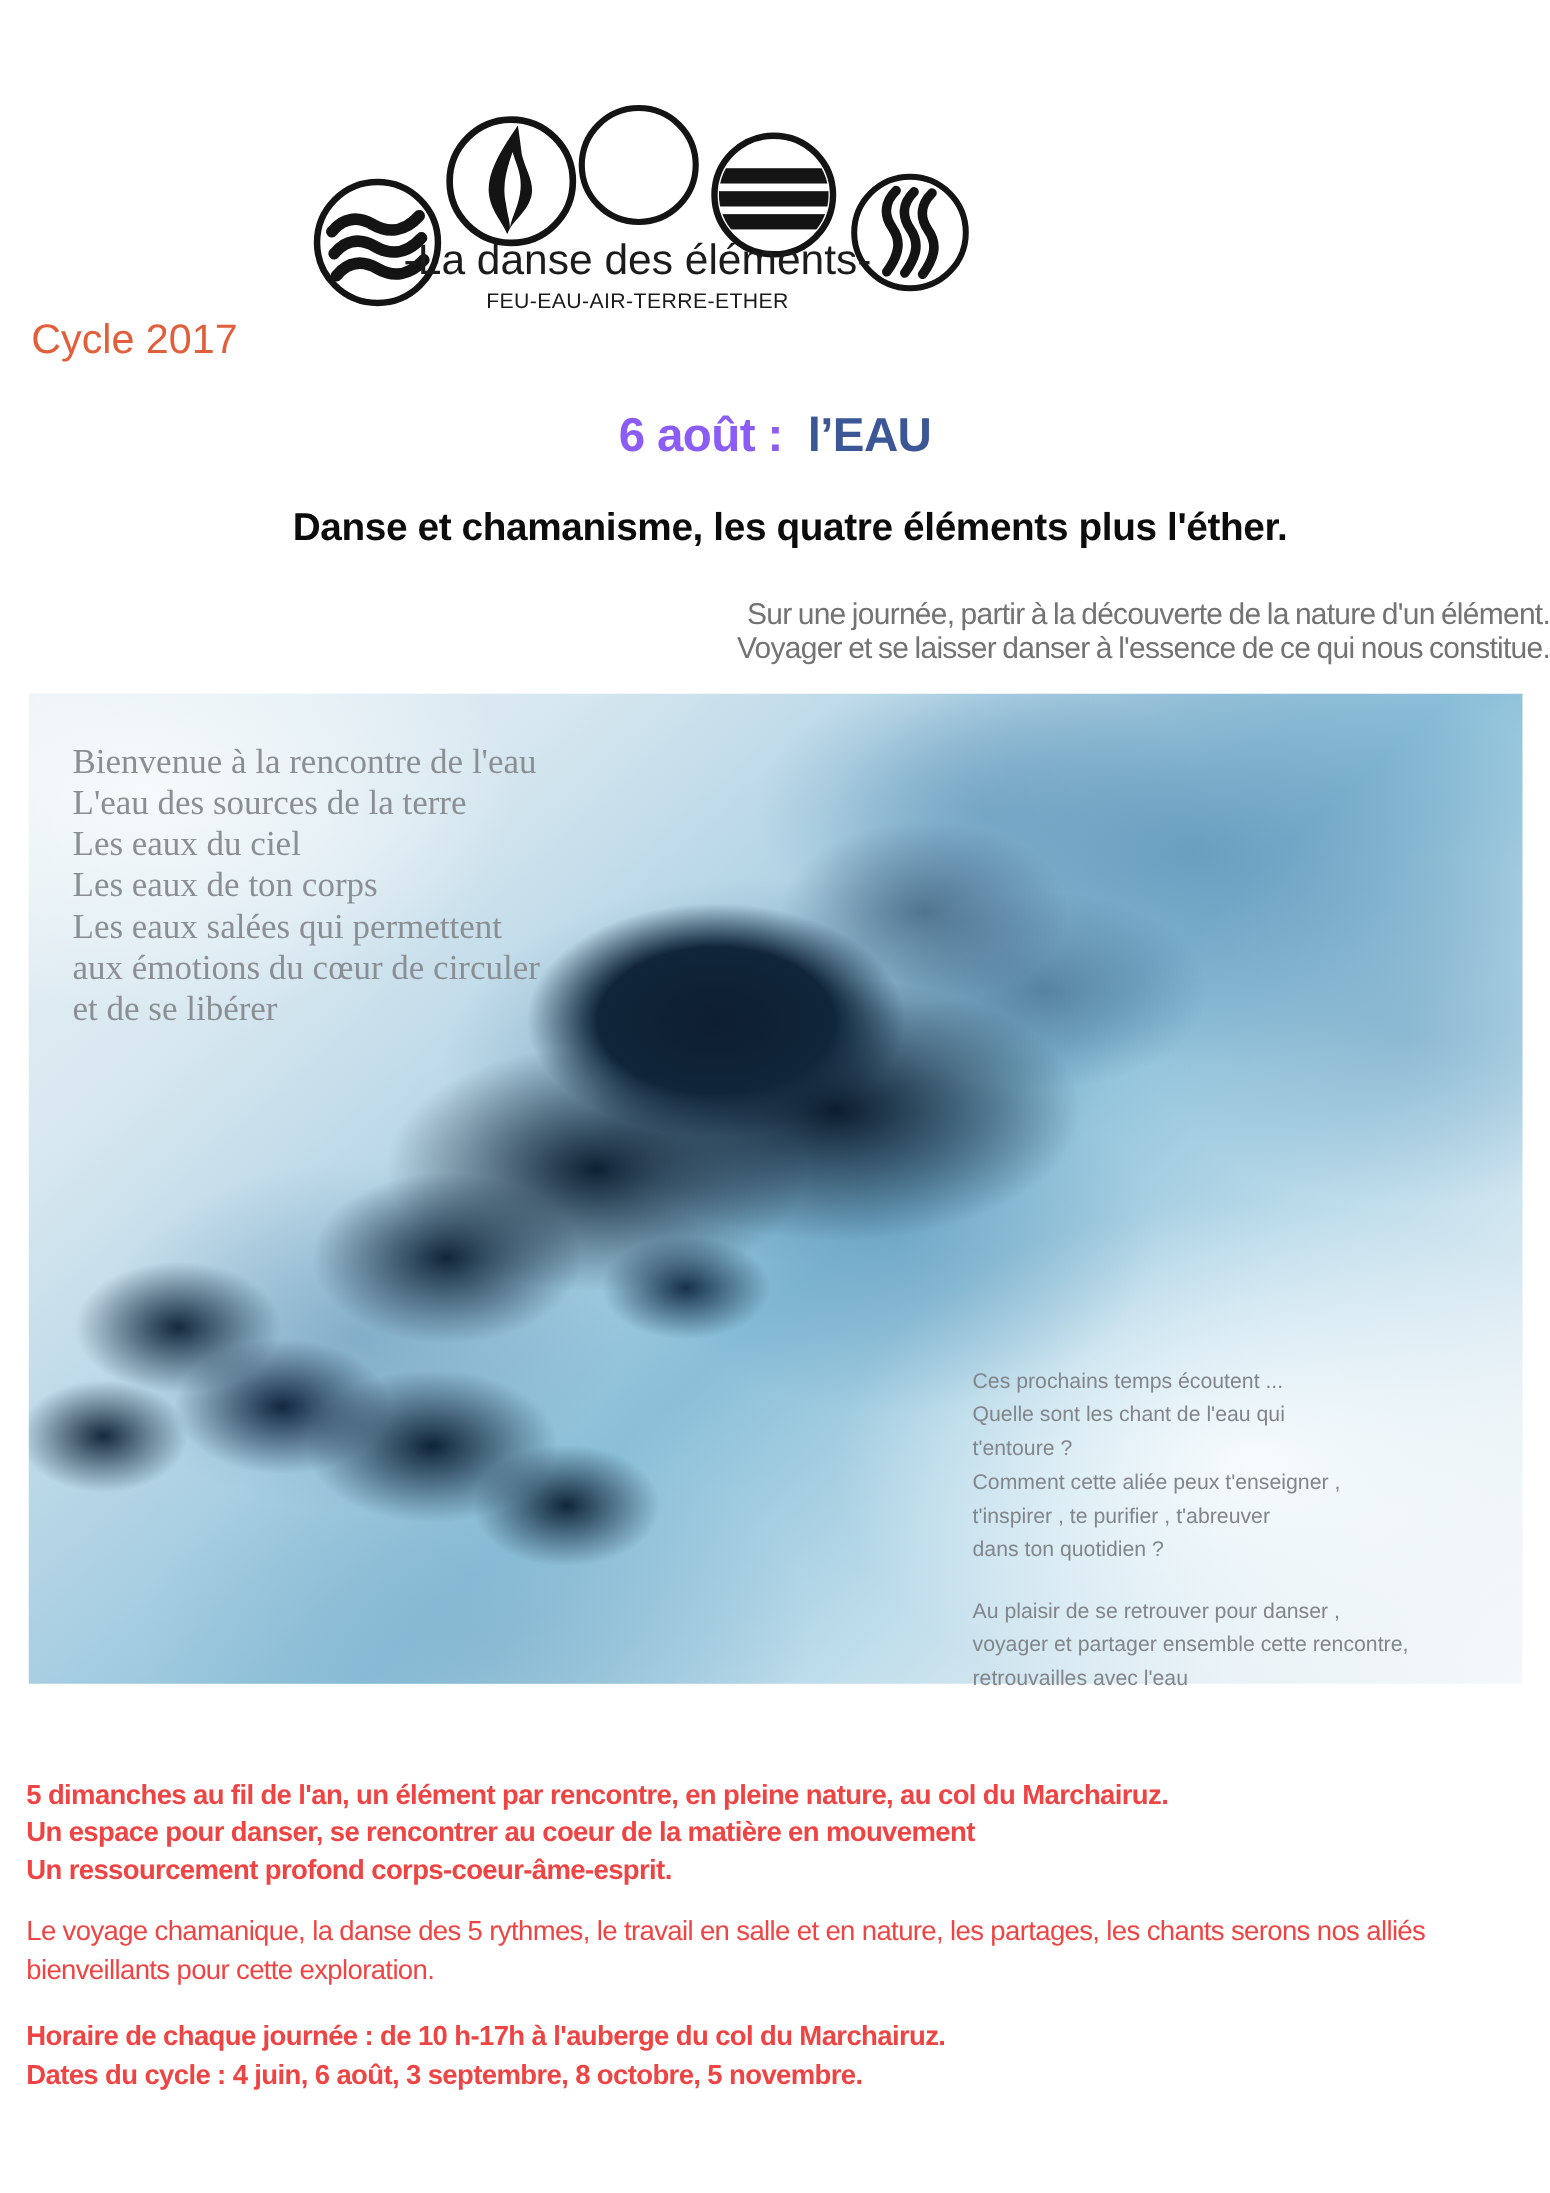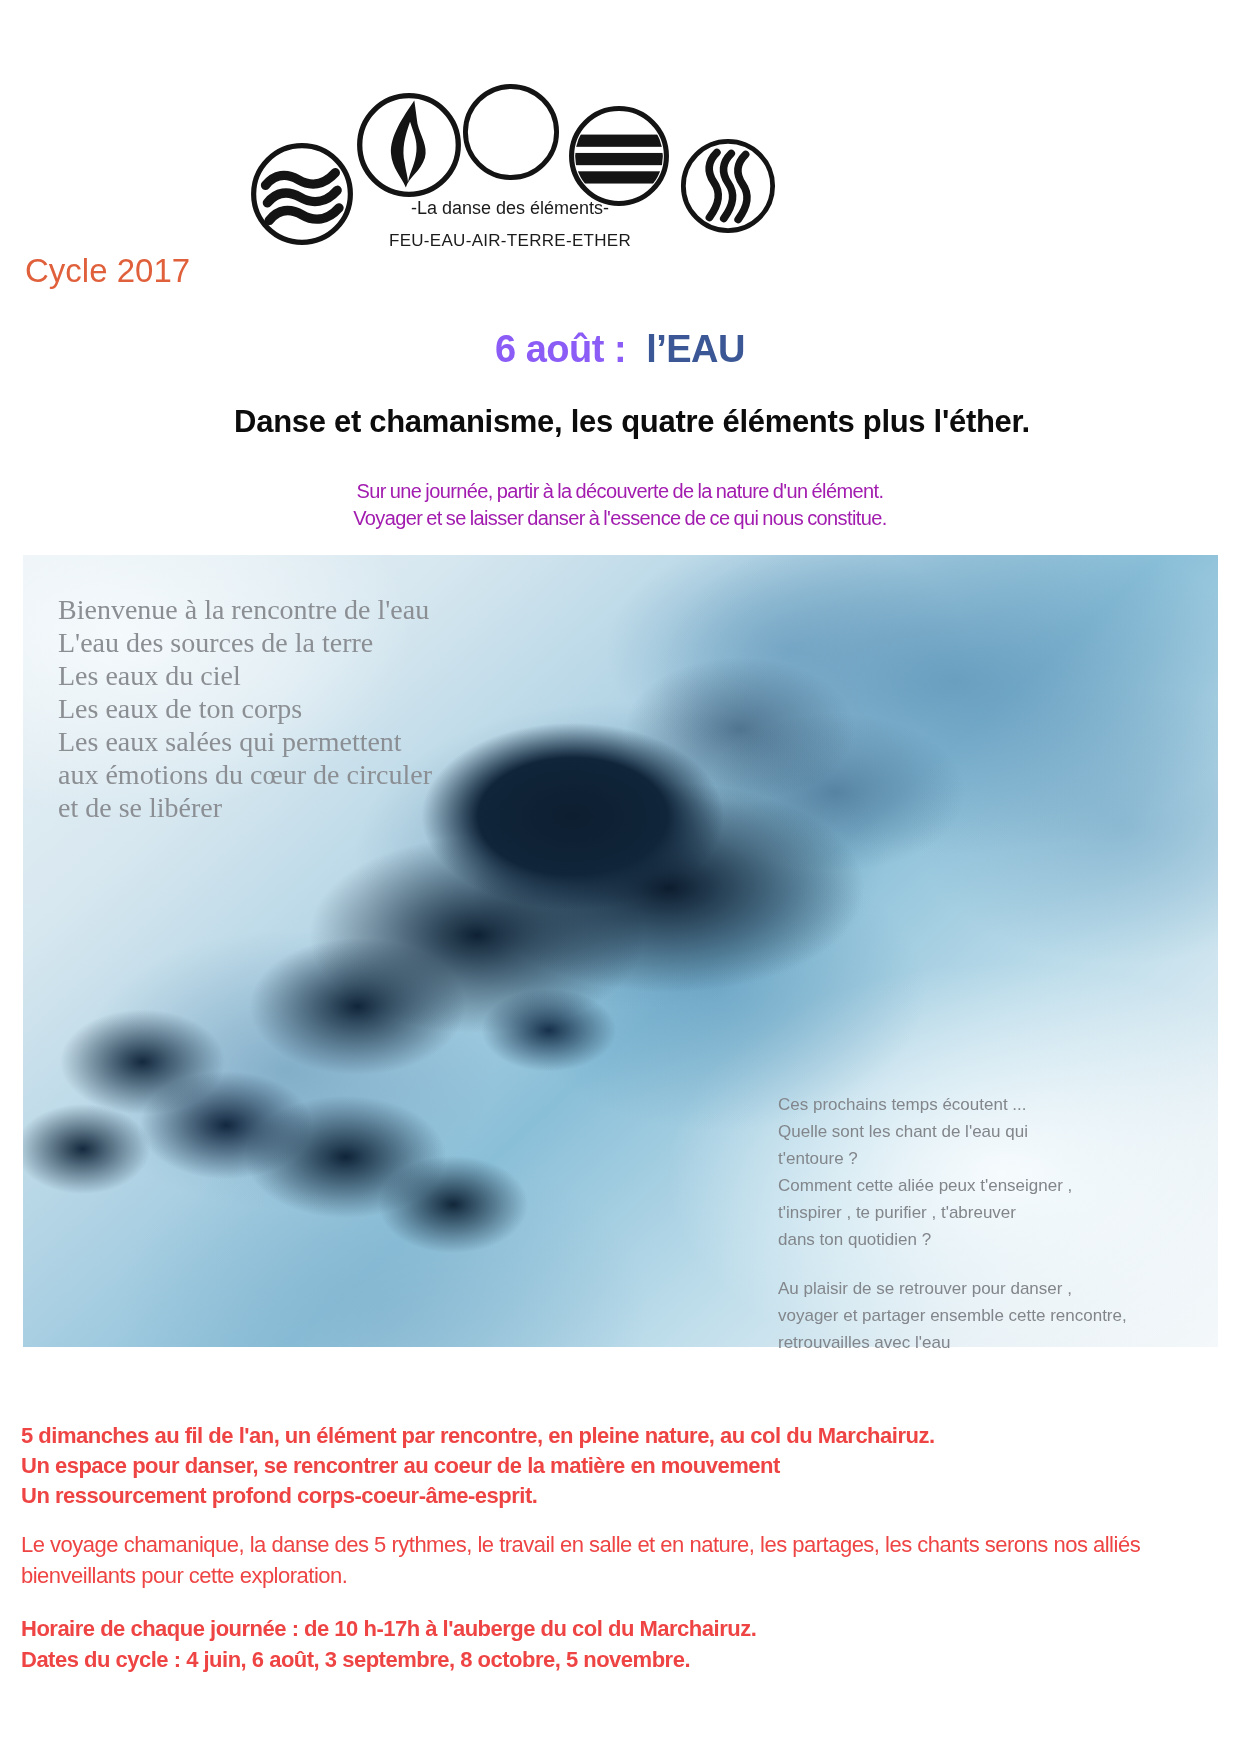--- a/index.html
+++ b/index.html
@@ -21,21 +21,21 @@
     color: #e0603c;
   }
   svg.el { position: absolute; }
   .logo-text {
     position: absolute;
     left: 310px; top: 193px;
     width: 400px;
     text-align: center;
     color: #1b1b1b;
   }
-  .logo-title { font-size: 18px; line-height: 30px; }
+  .logo-title { font-size: 34px; line-height: 30px; }
   .logo-subtitle { font-size: 17px; line-height: 27px; margin-top: 4px; letter-spacing: 0.3px; text-align: center; }
 
   
   .date-heading {
     position: absolute;
     left: 0; top: 328px;
     width: 100%;
     text-align: center;
     font-size: 38px;
     font-weight: 700;
@@ -50,24 +50,24 @@
     text-align: center;
     font-size: 31px;
     font-weight: 700;
     color: #0c0c0c;
     letter-spacing: -0.3px;
   }
   .intro {
     position: absolute;
     left: 0; top: 478px;
     width: 100%;
-    text-align: center;
-    font-size: 20px;
+    text-align: right;
+    font-size: 24px;
     line-height: 27px;
-    color: #a21caf;
+    color: #737373;
     letter-spacing: -0.6px;
     word-spacing: -1px;
   }
 
   
   .photo {
     position: absolute;
     left: 23px; top: 555px;
     width: 1195px; height: 792px;
     background:

